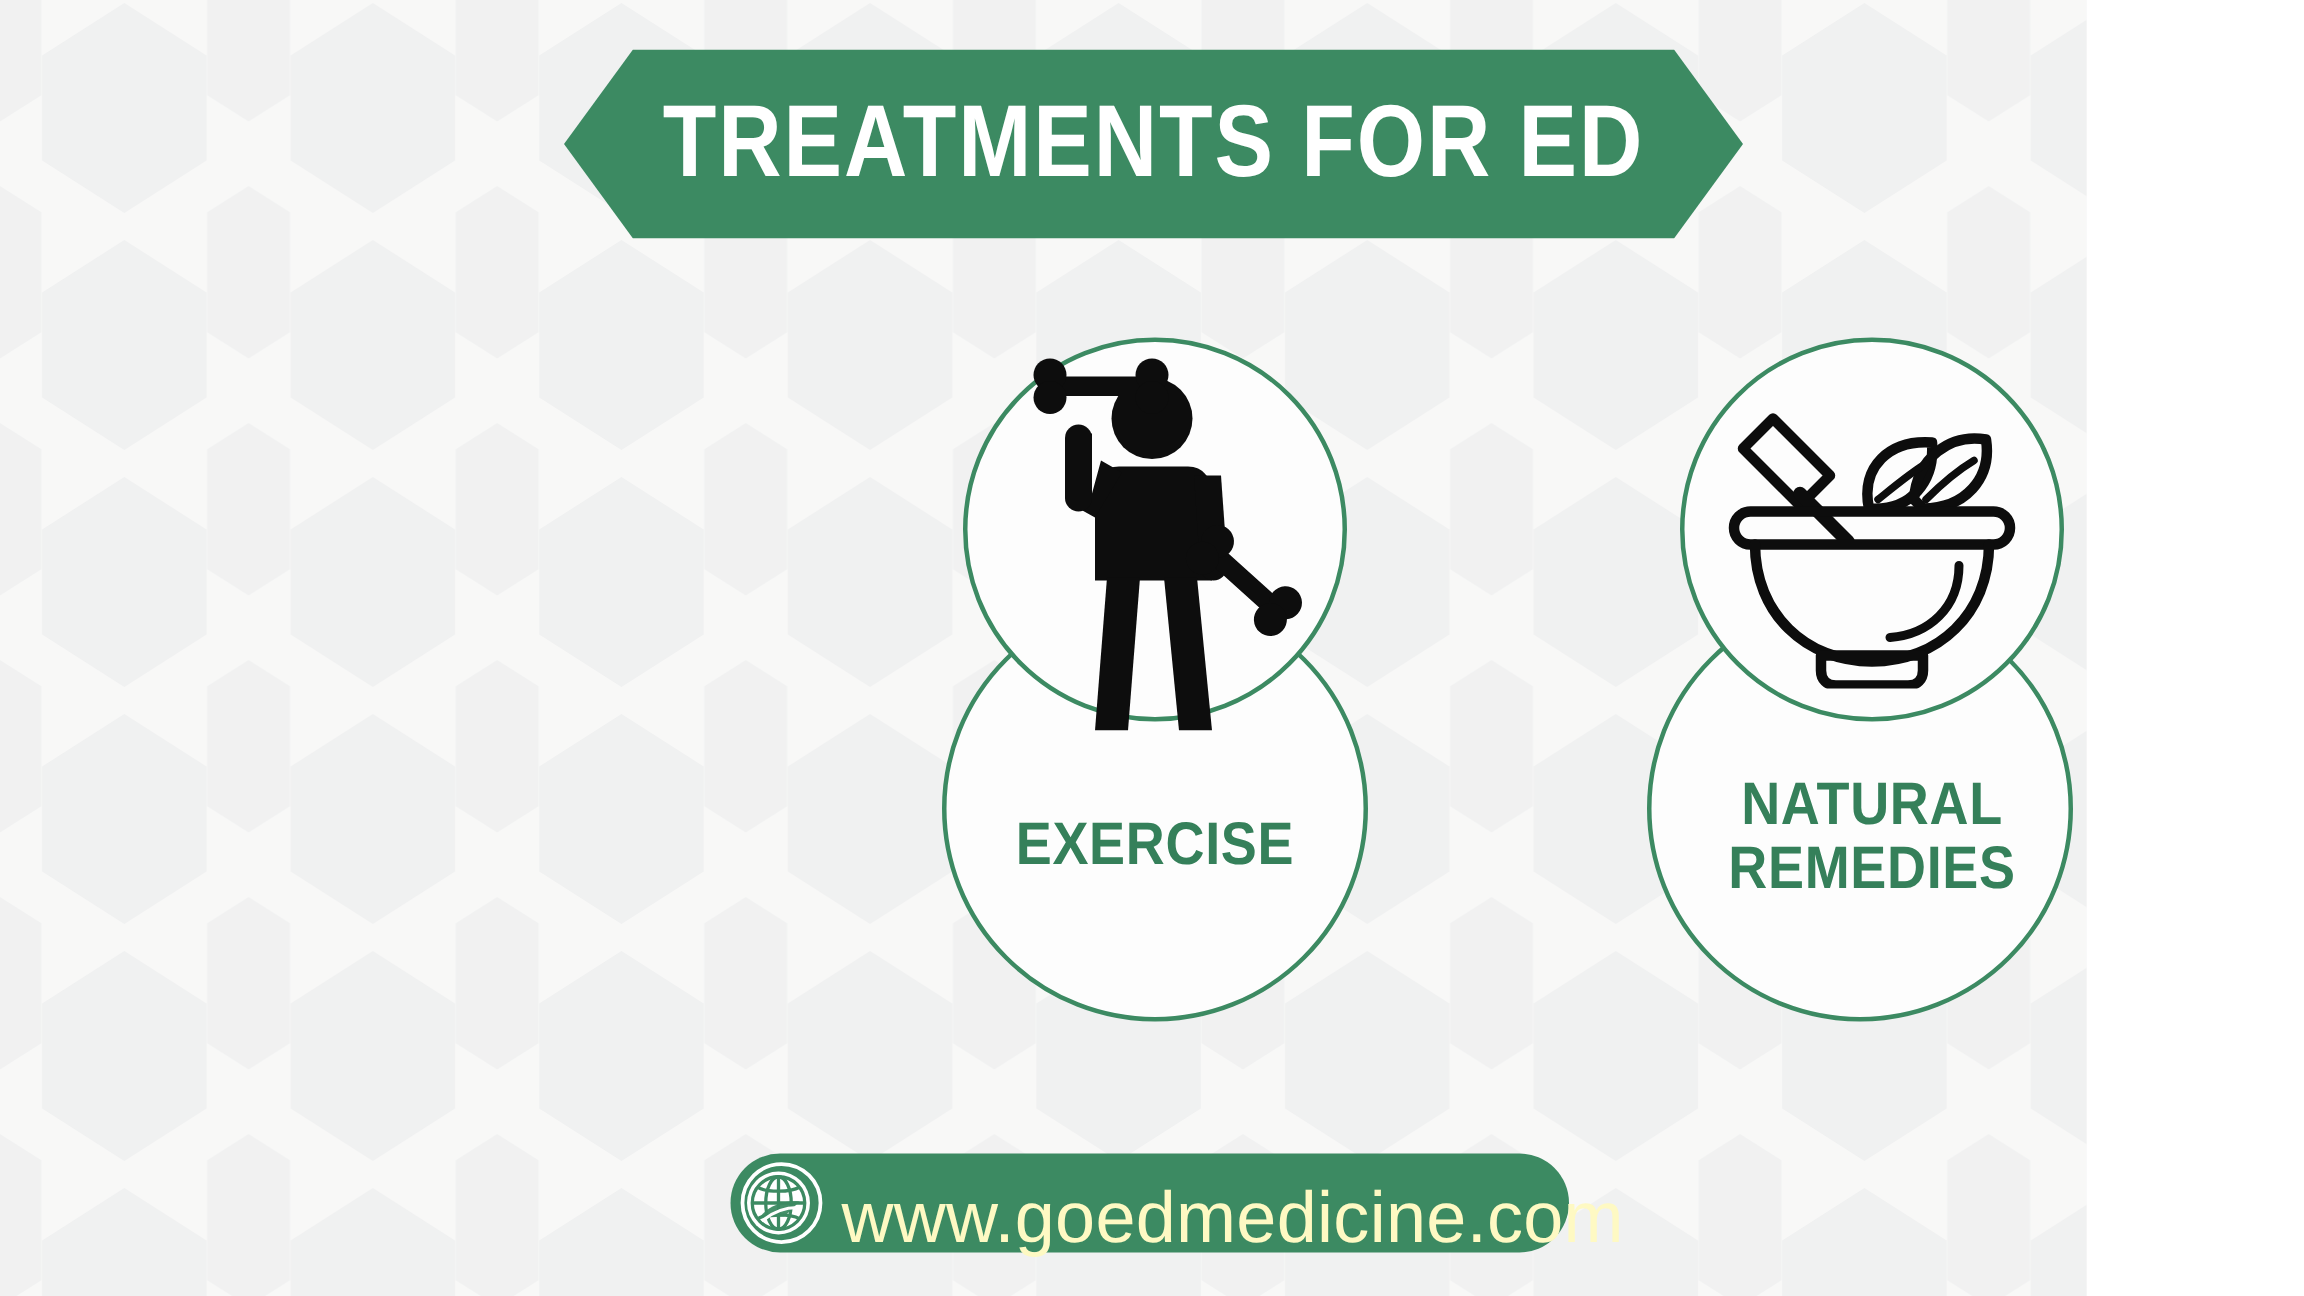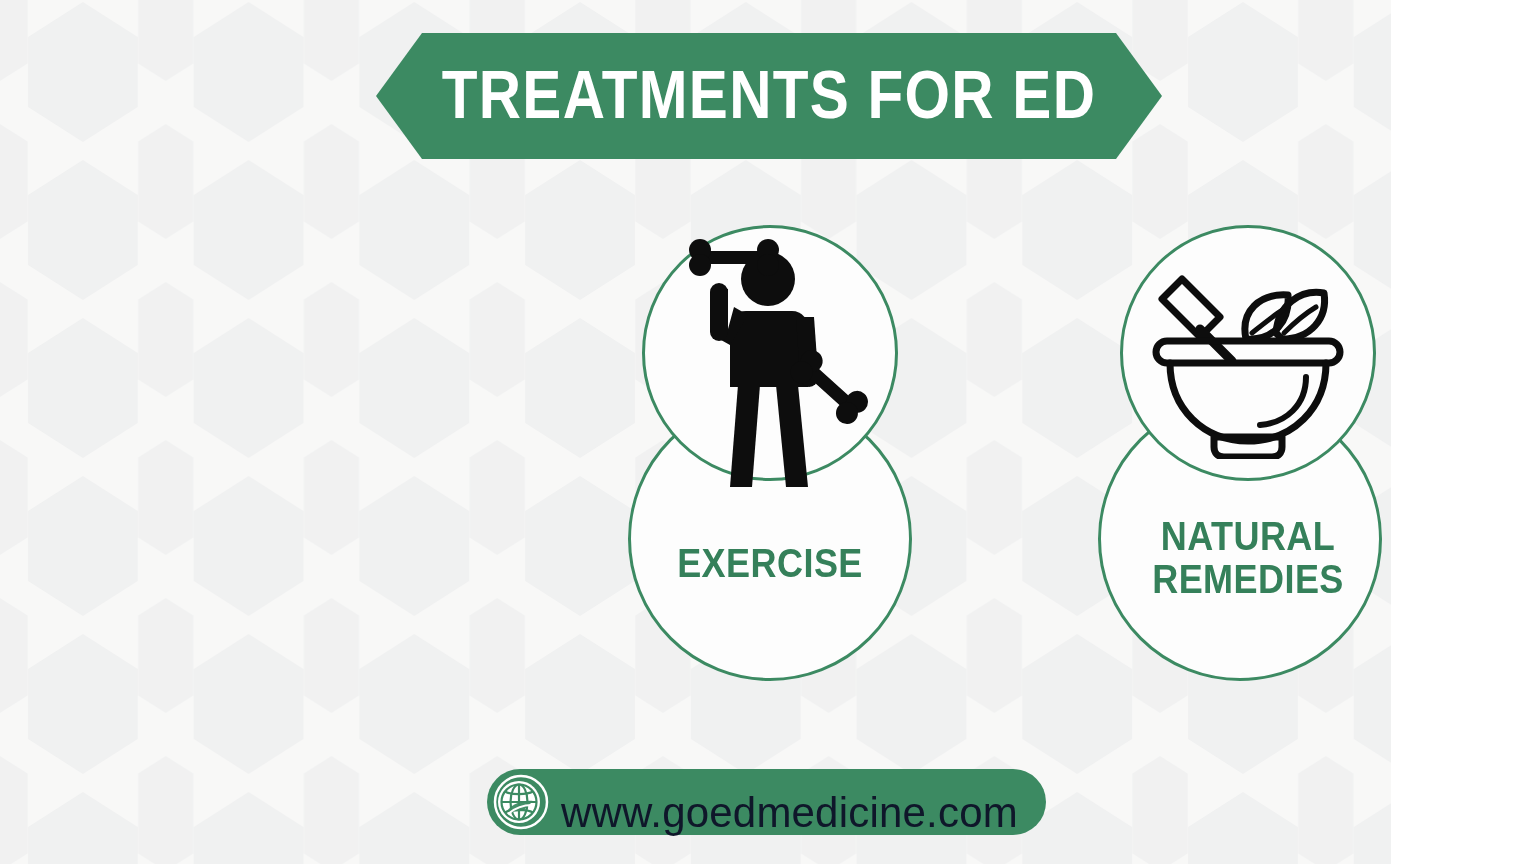--- a/index.html
+++ b/index.html
@@ -116,22 +116,22 @@
     align-items: center;
     padding-left: 6px;
   }
   #globe-icon {
     flex: 0 0 auto;
     width: 56px; height: 56px;
     display: flex; align-items: center; justify-content: center;
   }
   #globe-icon svg { display: block; }
   #footer-url {
-    color: #0f172a;
-    font-size: 42px;
+    color: #fef9c3;
+    font-size: 48px;
     font-weight: 400;
     letter-spacing: 0.2px;
     margin-left: 12px;
     white-space: nowrap;
     line-height: 1;
     padding-bottom: 3px;
     margin-top: 24px;
   }
 </style>
 </head>

